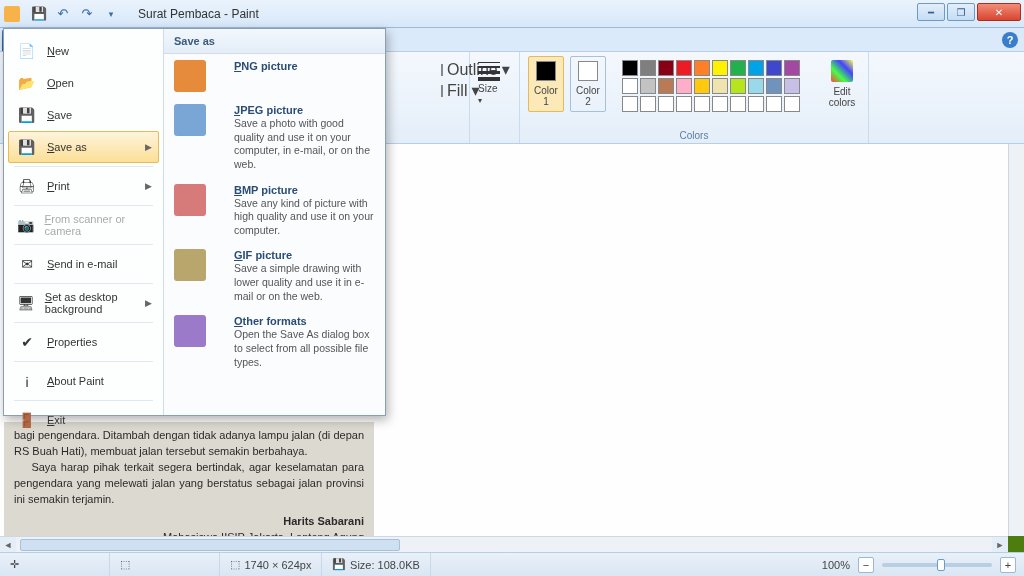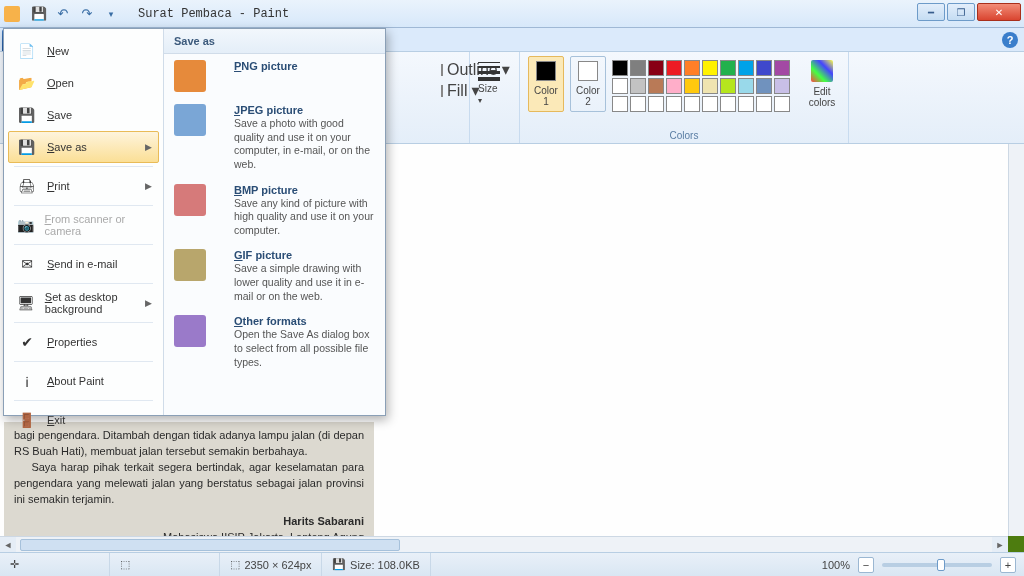--- a/index.html
+++ b/index.html
@@ -3,34 +3,34 @@
 <meta charset="utf-8">
 <style>
 * { margin: 0; padding: 0; box-sizing: border-box; font-family: "Segoe UI", Tahoma, sans-serif; }
 body { width: 1024px; height: 576px; overflow: hidden; background: #fff; position: relative; }
 
 .titlebar { height: 28px; background: linear-gradient(#eaf3fc,#d7e8fa); display: flex; align-items: center; border-bottom: 1px solid #9fb8d5; position: relative; }
 .tb-left { display:flex; align-items:center; gap:4px; padding-left:4px; }
 .tb-icon { width:16px; height:16px; background:#f7b24a; border-radius:2px; display:inline-block; }
 .qat { display:flex; gap:2px; margin-left:4px; }
 .qat-btn { width:22px; height:20px; display:flex; align-items:center; justify-content:center; border:1px solid transparent; border-radius:2px; font-size:13px; color:#3a6ea5; }
-.title-text { margin-left:12px; font-size:12px; color:#333;font-family:Liberation Mono, monospace; }
+.title-text { margin-left:12px; font-size:12px; color:#333; }
 .win-ctrl { position:absolute; right:3px; top:3px; display:flex; }
 .win-btn { width:28px; height:18px; border-radius:2px; margin-left:2px; display:flex; align-items:center; justify-content:center; font-size:10px; background:linear-gradient(#e3eefb,#c5ddf3); border:1px solid #6d9bc9; color:#375d8c;}
 .win-close { background:linear-gradient(#f28d78,#d94530); border-color:#a82f1b; color:#fff; width:44px; }
 
 .ribbon-tabs { height:24px; background:#dbeafb; display:flex; align-items:flex-end; border-bottom:1px solid #b8cee3; padding-left:2px; position:relative;}
 .file-btn { width:36px; height:22px; background:linear-gradient(#3f79bf,#2259a1); border-radius:3px 3px 0 0; display:flex; align-items:center; justify-content:center; color:#fff; font-size:9px; }
 .file-btn::after { content:"▾"; margin-left:3px; font-size:8px; }
 .help-icon { position:absolute; right:6px; top:4px; width:16px; height:16px; border-radius:50%; background:#3a7ecb; color:#fff; display:flex; align-items:center; justify-content:center; font-size:11px; font-weight:bold;}
 
 .ribbon { height:92px; background:linear-gradient(#f4f8fd,#e4eef9); border-bottom:1px solid #b8cee3; display:flex; padding-left:390px; }
 .ribbon-group { border-right:1px solid #c8dbef; padding:4px 8px; display:flex; flex-direction:column; position:relative; }
 .group-label { position:absolute; bottom:2px; left:0; right:0; text-align:center; font-size:10px; color:#5a7da3; }
-.group-body { display:flex; align-items:flex-start; gap:6px; flex:1; }
+.group-body { display:flex; align-items:flex-start; gap:16px; flex:1; }
 
 .shapes-opts { display:flex; flex-direction:column; gap:2px; font-size:16px; color:#444; padding-top:4px;padding-left:43px;}
 .shapes-opts span { display:flex; align-items:center; gap:4px;}
 .mini-ico { width:14px; height:12px; border:1px solid #888; display:inline-block; }
 
 .size-btn { width:38px; display:flex; flex-direction:column; align-items:flex-start; gap:2px; font-size:10px; color:#444; padding-top:6px;}
 .size-lines { width:22px; display:flex; flex-direction:column; gap:3px; }
 .size-lines span { height:1px; background:#333; }
 .size-lines span:nth-child(2){height:2px;} .size-lines span:nth-child(3){height:3px;} .size-lines span:nth-child(4){height:4px;}
 
@@ -193,21 +193,21 @@
     <div class="scroll-h-arrow" style="left:0">◄</div>
     <div class="scroll-h-thumb"></div>
     <div class="scroll-h-arrow" style="right:0">►</div>
   </div>
   <div class="scroll-v"></div>
 </div>
 
 <div class="statusbar">
   <div class="sb-sect" style="width:110px">✛</div>
   <div class="sb-sect" style="width:110px">⬚</div>
-  <div class="sb-sect">⬚ <span>2350 × 624px</span></div>
+  <div class="sb-sect">⬚ <span>1740 × 624px</span></div>
   <div class="sb-sect">💾 <span>Size: 108.0KB</span></div>
   <div class="sb-right">
     <span>100%</span>
     <div class="zoom-btn">−</div>
     <div class="zoom-slider">
         <div class="zoom-thumb"></div>
       </div>
     <div class="zoom-btn">+</div>
   </div>
 </div>

